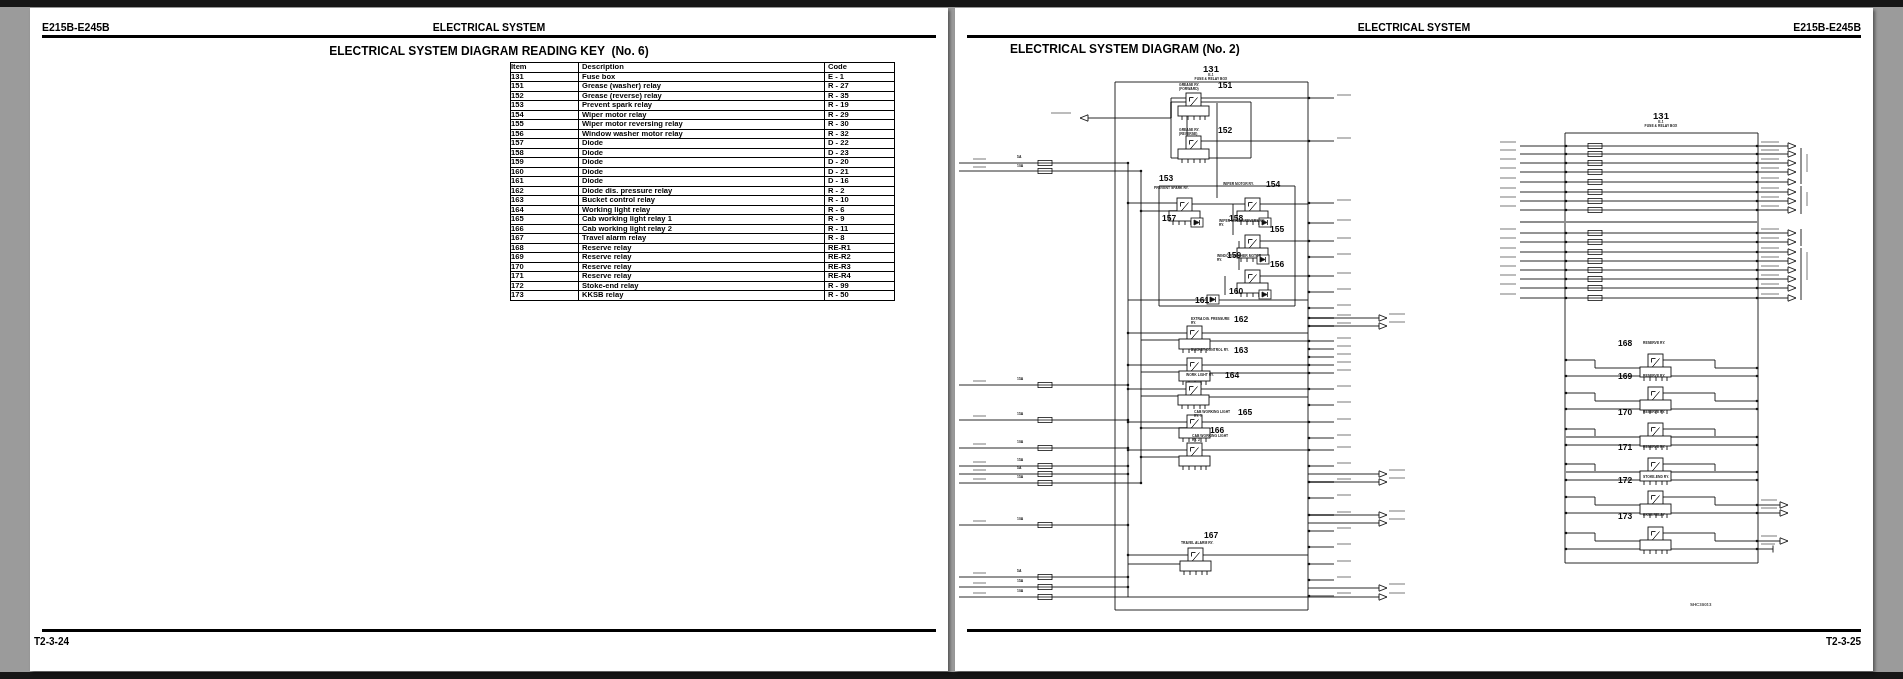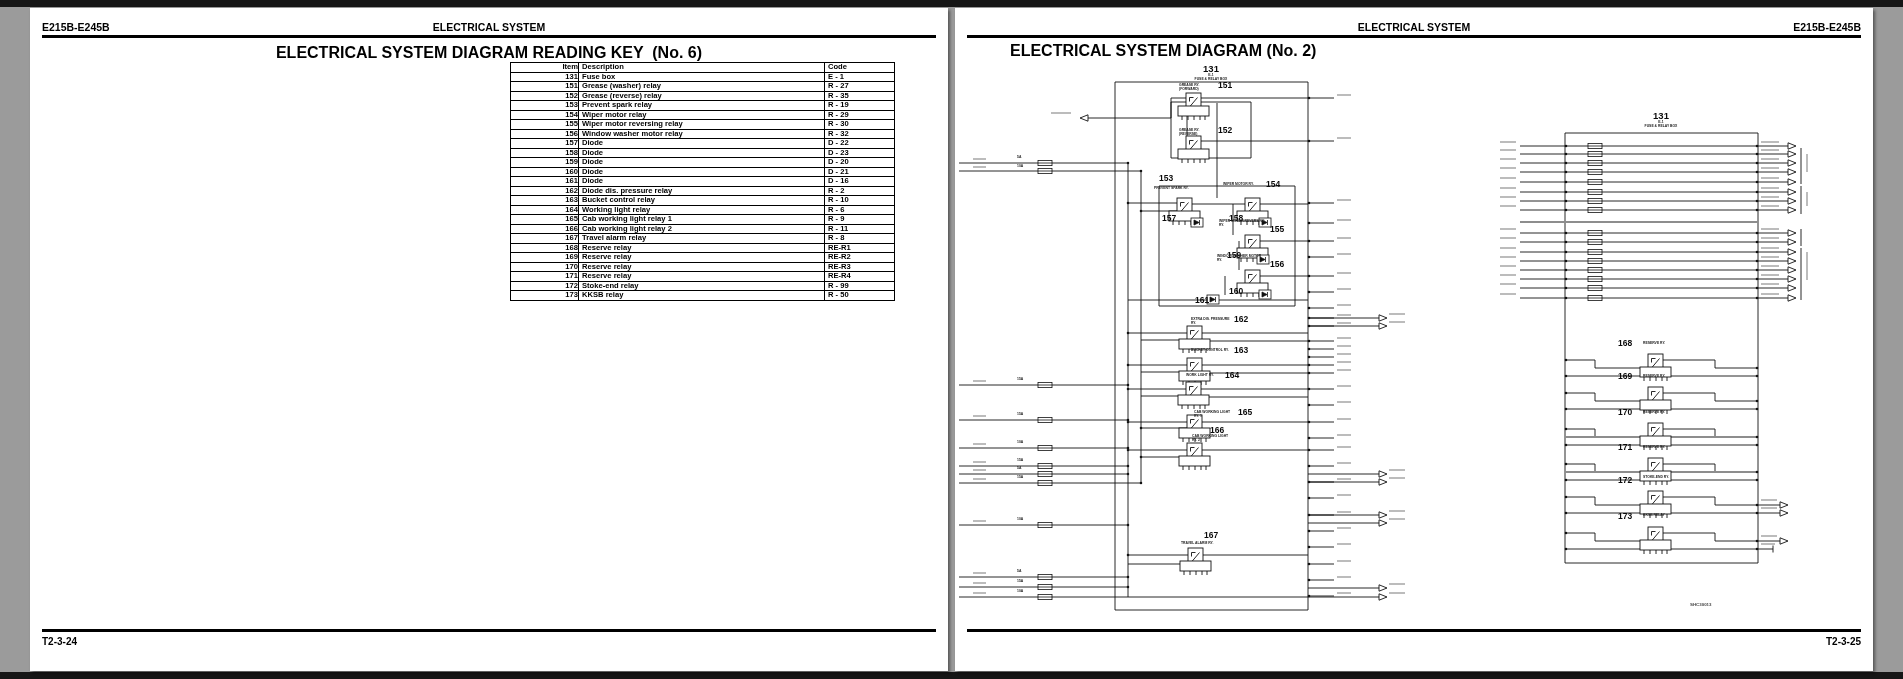--- a/index.html
+++ b/index.html
@@ -9,28 +9,28 @@
   .page { position:absolute; top:1px; width:918px; height:663px; background:#ffffff;
           box-shadow:2px 2px 3px rgba(0,0,0,.45); }
   #lpage { left:30px; }
   #rpage { left:955px; }
 
   .hdr-model, .hdr-section { position:absolute; top:13px; font-size:10.5px; font-weight:bold; color:#000; }
   .hdr-rule { position:absolute; top:27px; left:12px; right:12px; height:3px; background:#000; }
   .ftr-rule { position:absolute; top:621px; left:12px; right:12px; height:3px; background:#000; }
   .ftr-num  { position:absolute; top:628px; font-size:10px; font-weight:bold; color:#000; }
 
-  .doc-title { position:absolute; font-size:16px; font-weight:bold; color:#000; white-space:pre; }
+  .doc-title { position:absolute; font-size:12px; font-weight:bold; color:#000; white-space:pre; }
 
   
   #key-table { position:absolute; left:480px; top:54px; width:384px; border-collapse:collapse;
                table-layout:fixed; }
   #key-table th, #key-table td { border:1px solid #000; font-size:7.6px; font-weight:bold; color:#000;
                height:9.5px; padding:0 0 0 3px; text-align:left; line-height:8px; overflow:hidden; }
-  #key-table th.c-item, #key-table td.c-item { text-align:right; padding:0; }
+  #key-table th.c-item, #key-table td.c-item { text-align:left; padding:0; }
   #key-table { border:1.5px solid #000; }
   .c-item { width:68px; } .c-desc { width:246px; } .c-code { width:70px; }
 
   
   .num  { position:absolute; font-weight:bold; font-size:8.5px; color:#0b0b0b; line-height:9px; }
   .bignum { position:absolute; font-weight:bold; font-size:9.5px; color:#0b0b0b; text-align:center; width:60px; }
   .tiny { position:absolute; font-weight:bold; font-size:3.4px; line-height:1.2; color:#222; }
   .tinyc { text-align:center; }
   .dwg  { position:absolute; font-size:4.4px; color:#444; font-weight:bold; }
   svg   { position:absolute; left:0; top:0; }
@@ -197,21 +197,21 @@
 
           <tr>
             <td class="c-item">173</td>
             <td class="c-desc">KKSB relay</td>
             <td class="c-code">R - 50</td>
           </tr>
         </tbody>
     </table>
 
     <div class="ftr-rule"></div>
-    <div class="ftr-num" style="left:12px">T2-3-24</div>
+    <div class="ftr-num" style="left:4px">T2-3-24</div>
   </div>
 
   <div class="page" id="rpage">
     <div class="hdr-section" style="left:0;right:0;text-align:center">ELECTRICAL SYSTEM</div>
     <div class="hdr-model" style="right:12px">E215B-E245B</div>
     <div class="hdr-rule"></div>
 
     <div class="doc-title" style="left:55px;top:34px">ELECTRICAL SYSTEM DIAGRAM (No. 2)</div>
 
     <svg width="918" height="663" viewBox="0 0 918 663">

